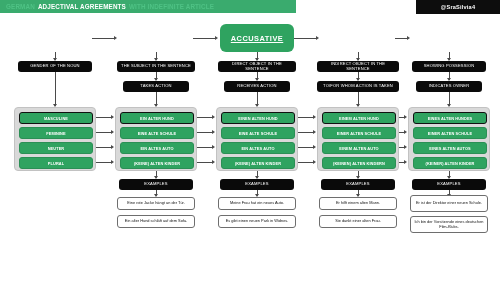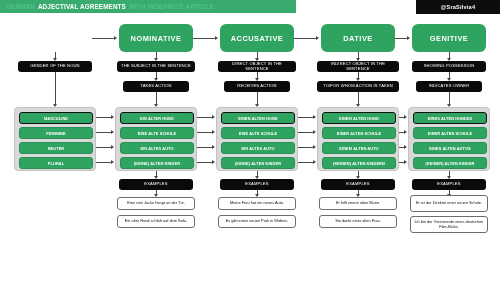--- a/index.html
+++ b/index.html
@@ -172,24 +172,21 @@
   <div class="title-bar">
     <span class="title-seg title-dim">GERMAN</span>
     <span class="title-sp"></span>
     <span class="title-seg title-bright">ADJECTIVAL AGREEMENTS</span>
     <span class="title-sp"></span>
     <span class="title-seg title-dim">WITH INDEFINITE ARTICLE</span>
   </div>
 
   <div class="handle-badge">@SraSilvia4</div>
 
-  <div class="gbox head-box" style="left:119px; top:24px;">NOMINATIVE</div>
-  <div class="gbox head-box" style="left:220px; top:24px;">ACCUSATIVE</div>
-  <div class="gbox head-box" style="left:321px; top:24px;">DATIVE</div>
-  <div class="gbox head-box" style="left:412px; top:24px;">GENITIVE</div>
+  <div class="gbox head-box" style="left:220px; top:24px;text-decoration:underline;">ACCUSATIVE</div>
 
   <div class="conn h" style="left:92px;  top:38px; width:23px;"></div>
   <div class="arrow-r" style="left:114px; top:35.8px;"></div>
 
   <div class="conn h" style="left:193px; top:38px; width:23px;"></div>
   <div class="arrow-r" style="left:215px; top:35.8px;"></div>
 
   <div class="conn h" style="left:294px; top:38px; width:23px;"></div>
   <div class="arrow-r" style="left:316px; top:35.8px;"></div>
 

